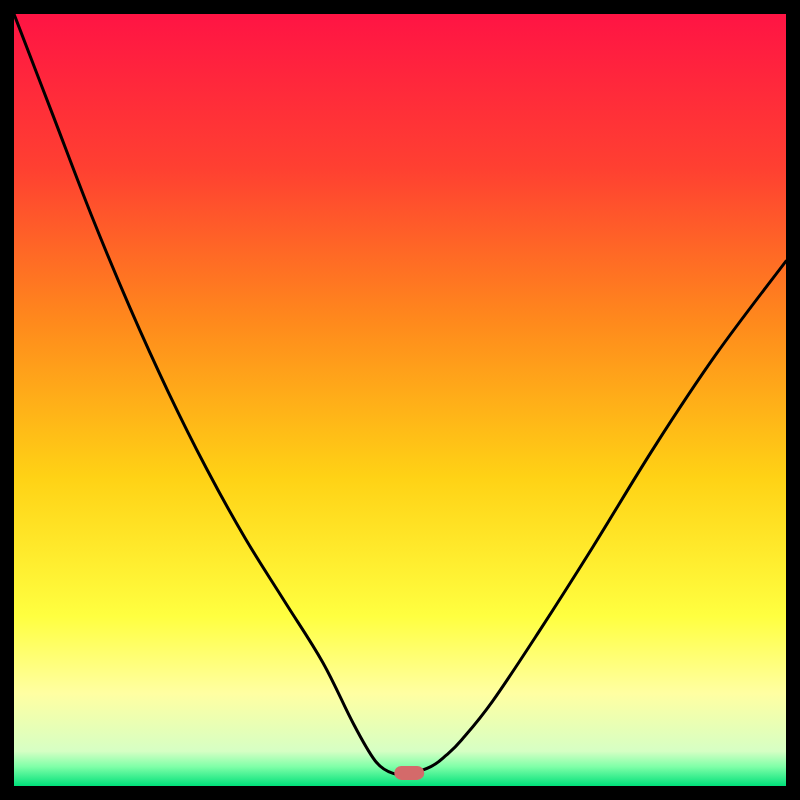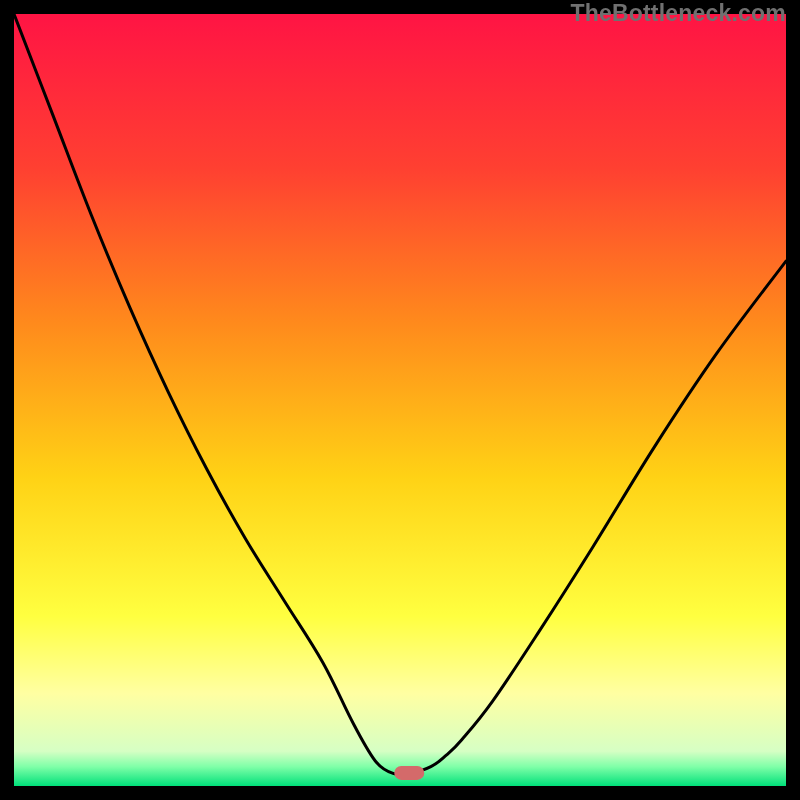--- a/index.html
+++ b/index.html
@@ -59,15 +59,14 @@
             <stop offset="97.5%" stop-color="#7fffa8"></stop>
             <stop offset="100%" stop-color="#00e07a"></stop>
           </linearGradient>
       </defs>
       <rect id="bg-rect" x="0" y="0" width="772" height="772" fill="url(#bg-grad)"></rect>
       <path id="curve-path" fill="none" d="M 0.00 0.00 C 6.95 18.06, 24.70 64.23, 38.60 100.36 C 52.50 136.49, 63.30 165.98, 77.20 200.72 C 91.10 235.46, 101.90 261.40, 115.80 293.36 C 129.70 325.32, 140.50 349.10, 154.40 378.28 C 168.30 407.46, 179.10 429.08, 193.00 455.48 C 206.90 481.88, 217.70 501.34, 231.60 524.96 C 245.50 548.58, 256.30 564.49, 270.20 586.72 C 284.10 608.95, 296.29 626.25, 308.80 648.48 C 321.31 670.71, 329.95 692.18, 339.68 710.24 C 349.41 728.30, 355.20 739.81, 362.84 748.84 C 370.48 757.87, 376.58 758.34, 382.14 760.42 C 387.70 762.50, 387.47 761.81, 393.72 760.42 C 399.97 759.03, 409.93 756.17, 416.88 752.70 C 423.83 749.23, 426.76 745.98, 432.32 741.12 C 437.88 736.26, 439.42 735.41, 447.76 725.68 C 456.10 715.95, 464.74 706.53, 478.64 687.08 C 492.54 667.63, 506.90 645.39, 524.96 617.60 C 543.02 589.81, 558.16 566.03, 579.00 532.68 C 599.84 499.33, 618.53 467.06, 640.76 432.32 C 662.99 397.58, 678.90 373.03, 702.52 339.68 C 726.14 306.33, 759.49 263.72, 772.00 247.04" stroke="#000000" stroke-width="3" stroke-linecap="round" stroke-linejoin="round"></path>
       <rect id="marker-rect" x="380.26" y="751.88" width="30" height="14" rx="7" ry="7" fill="#d46a6a"></rect>
     </svg>
   </div>
 
-  <div class="watermark">TheBottleneck.com</div>
 
 </div>
 
 </body></html>

